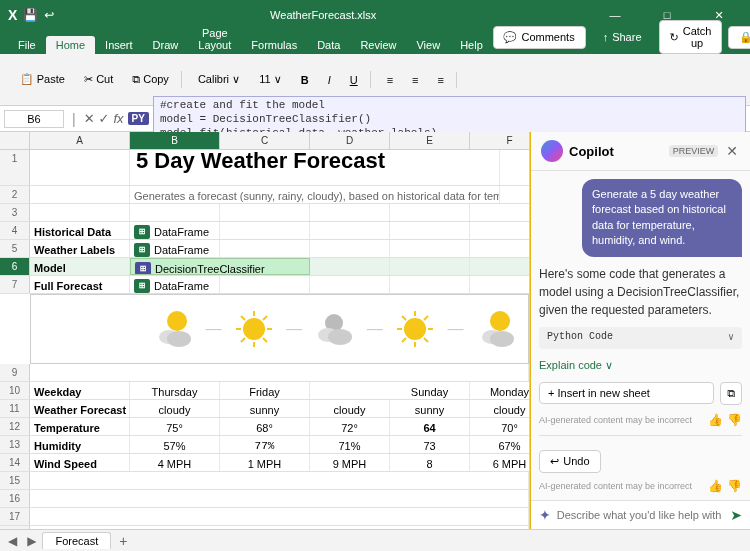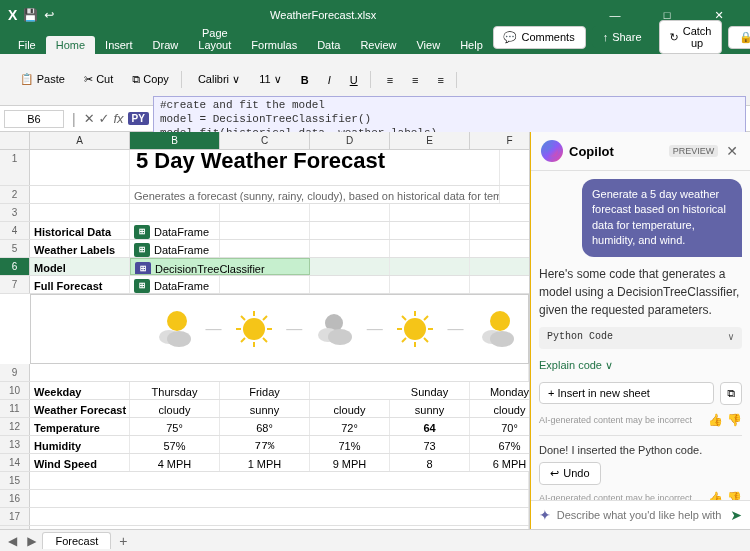--- a/index.html
+++ b/index.html
@@ -798,21 +798,20 @@
 
       <div class="ai-disclaimer-row">
         <span class="ai-disclaimer">AI-generated content may be incorrect</span>
         <div class="feedback-icons">
           <span class="feedback-icon">👍</span>
           <span class="feedback-icon">👎</span>
         </div>
       </div>
 
       <div style="border-top:1px solid #e0e0e0; padding-top:8px;">
-        <div class="done-text">Done! I inserted the Python code.</div>
         <div style="height:6px;"></div>
         <button class="undo-btn">
           <span>↩</span>
           <span>Undo</span>
         </button>
         <div style="height:6px;"></div>
         <div class="ai-disclaimer-row">
           <span class="ai-disclaimer">AI-generated content may be incorrect</span>
           <div class="feedback-icons">
             <span class="feedback-icon">👍</span>

